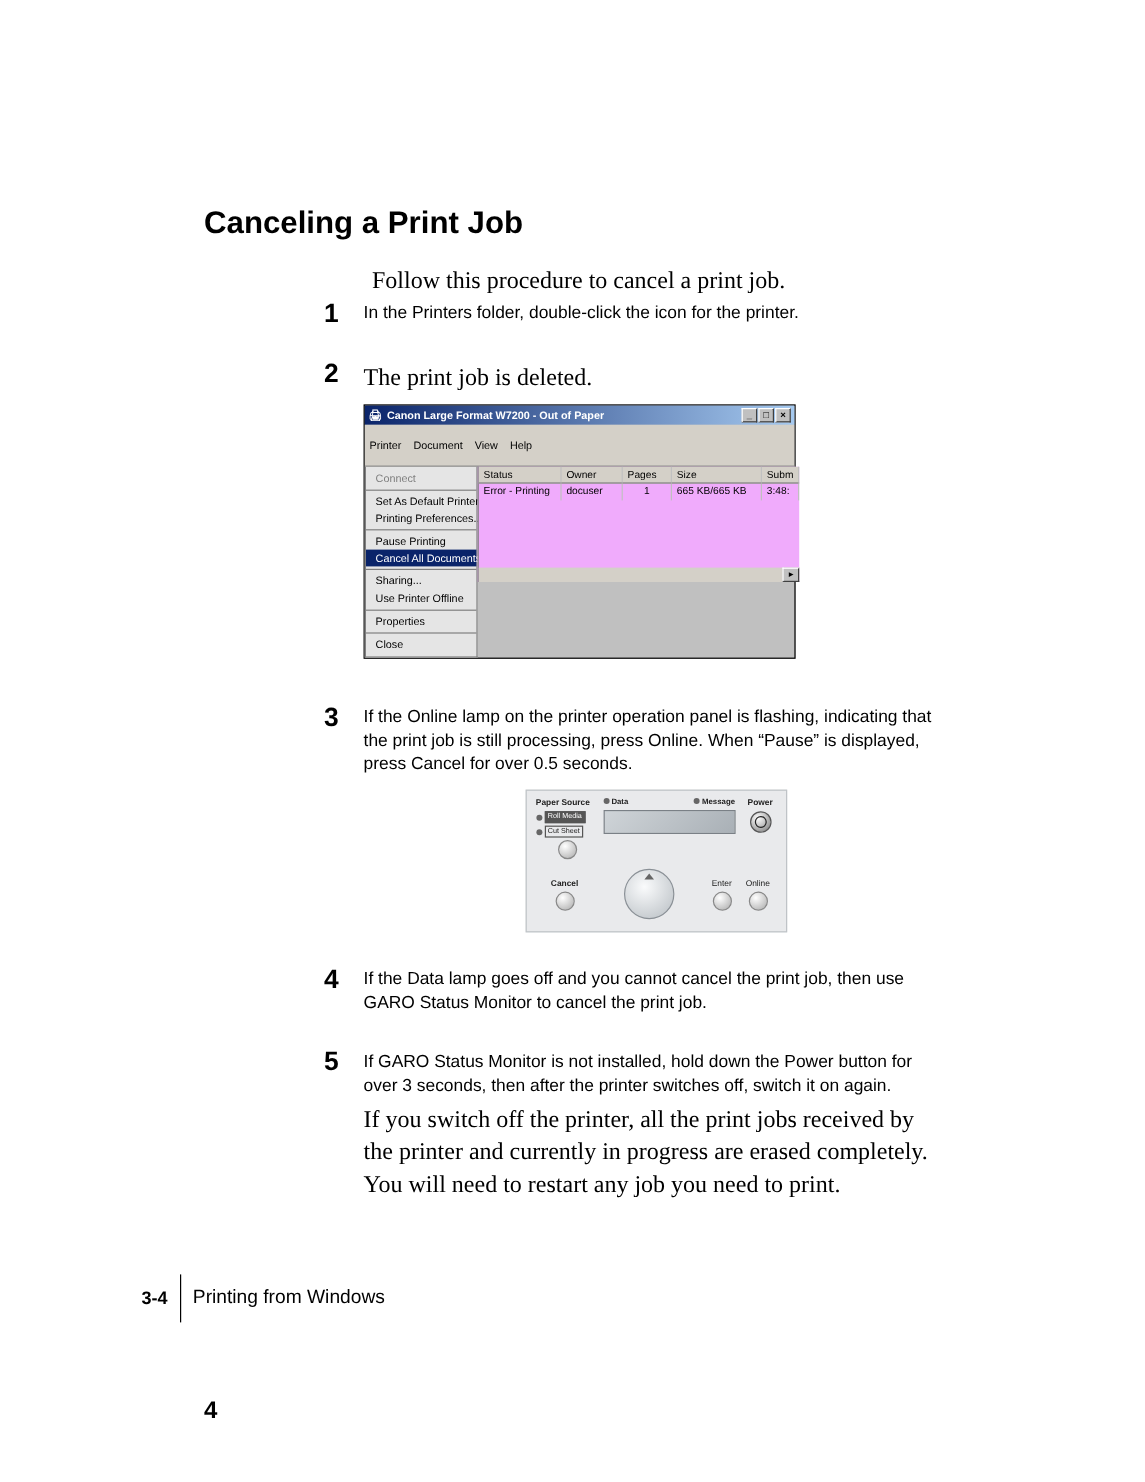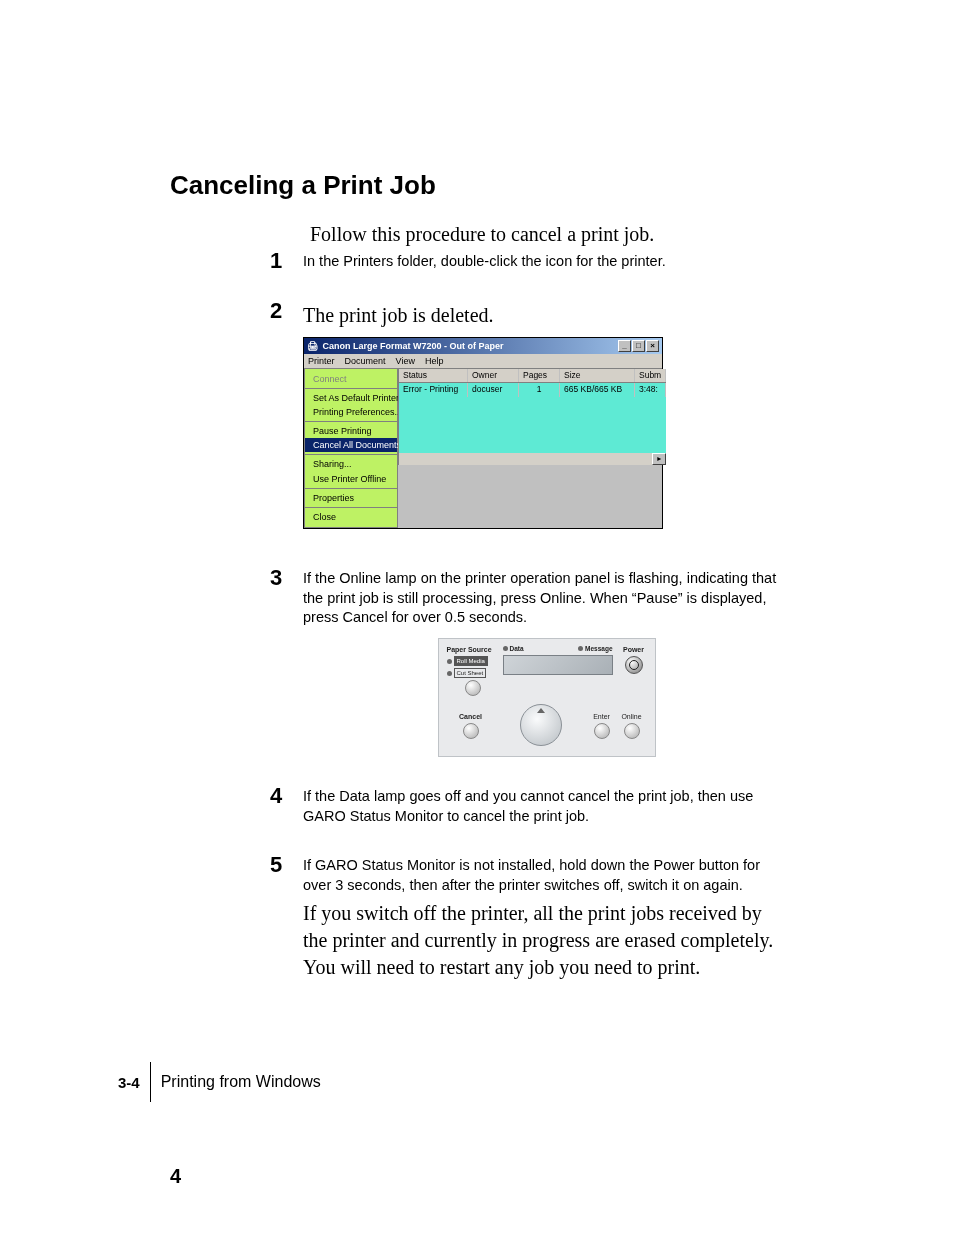--- a/index.html
+++ b/index.html
@@ -77,44 +77,44 @@
   }
   .titlebar .title-left { display:flex; align-items:center; gap:4px;}
   .titlebar .tb-icons { display:flex; gap:1px;}
   .titlebar .tb-icons span {
     display:inline-block; width:11px; height:10px; background:#c0c0c0;
     border:1px solid #fff; border-right-color:#404040; border-bottom-color:#404040;
     font-size:8px; line-height:9px; text-align:center; color:#000;
   }
   .menubar {
     background:#d4d0c8;
-    padding:1px 4px;
+    padding:11px 4px;
     font-size:9px;
     display:flex; gap:10px;
     border-bottom:1px solid #808080;
   }
   .win-body { display:flex; }
   .dropdown {
     width: 92px;
-    background:#bef264;
+    background:#e5e5e5;
     border:1px solid #808080;
     border-top:none;
     padding: 3px 0;
   }
   .dropdown .mi {
     padding:1px 8px;
     color:#000;
     white-space:nowrap;
   }
   .dropdown .mi.disabled { color:#808080; }
   .dropdown .mi.sel { background:#0a246a; color:#fff; }
   .dropdown .sep { border-top:1px solid #808080; margin:2px 0; }
   .queue {
     flex:1;
-    background:#5eead4;
+    background:#f0abfc;
     border-left:1px solid #808080;
     position:relative;
   }
   .qhead {
     display:flex; font-size:8.5px; background:#d4d0c8;
     border-bottom:1px solid #808080;
   }
   .qhead div, .qrow div {
     padding:1px 4px;
     border-right:1px solid #c0c0c0;

